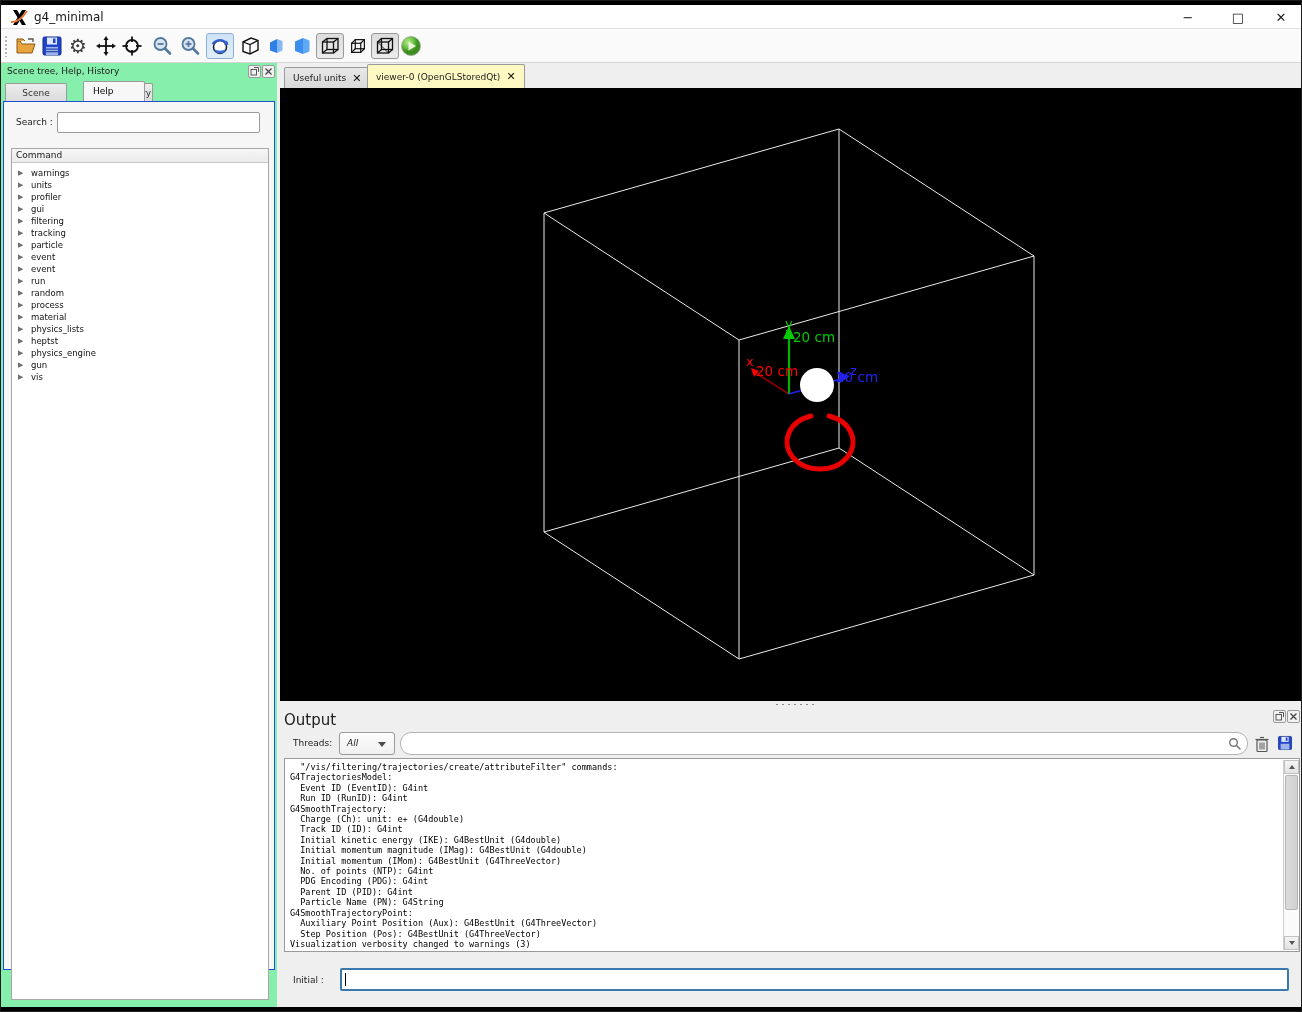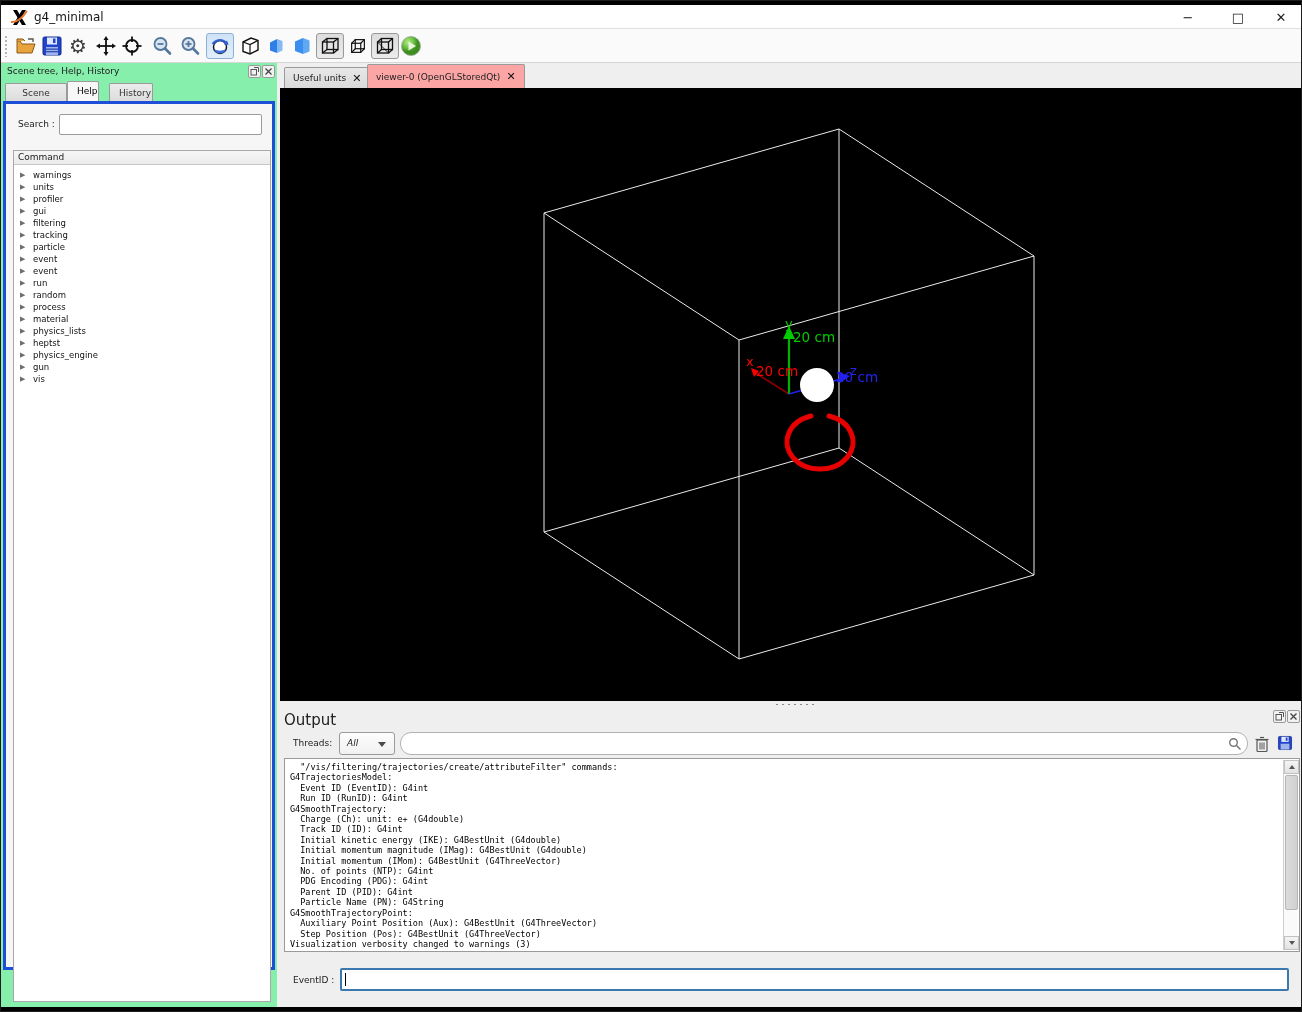--- a/index.html
+++ b/index.html
@@ -25,35 +25,35 @@
   .tb-btn.pressed{border:1px solid #999;background:linear-gradient(#dddddd,#ebebeb);}
   .tb-btn.pressed-blue{border:1px solid #8ab0d8;background:linear-gradient(#cfe2f6,#e2eefb);}
   
   .left-dock{left:0;top:62px;width:276px;height:944px;background:#86efac;}
   .dock-title{position:absolute;left:6px;top:3px;font-size:9px;color:#202020;}
   .dock-mini-btn{position:absolute;top:2px;width:13px;height:13px;border:1px solid #9a9a9a;background:#f2f2f2;border-radius:2px;display:flex;align-items:center;justify-content:center;}
   .tabbar{position:absolute;left:4px;top:18px;height:20px;}
   .tab{position:absolute;bottom:0;height:18px;padding:0 9px;font-size:9px;line-height:18px;
        background:linear-gradient(#ececec,#dcdcdc);border:1px solid #9a9a9a;border-bottom:none;border-radius:2px 2px 0 0;color:#333;}
   .tab.active{height:20px;background:#f7f7f7;color:#000;z-index:2;}
-  .pane{position:absolute;left:2px;top:38px;width:272px;height:869px;border:3px solid #1d4ed8;background:#f6f6f6;}
+  .pane{position:absolute;left:2px;top:38px;width:272px;height:869px;border:1px solid #1d4ed8;background:#f6f6f6;}
   .search-label{position:absolute;left:12px;top:15px;font-size:9px;color:#222;}
   .search-input{position:absolute;left:53px;top:10px;width:203px;height:21px;border:1px solid #9a9a9a;border-radius:2px;background:#fff;font-size:9px;padding:0 4px;outline:none;}
   .tree-box{position:absolute;left:7px;top:46px;width:258px;height:852px;border:1px solid #a8a8a8;background:#ffffff;}
   .tree-header{height:14px;background:linear-gradient(#f6f6f6,#ebebeb);border-bottom:1px solid #c8c8c8;font-size:9px;padding:1px 0 0 4px;color:#1a1a1a;}
   .tree-item{position:relative;height:12px;font-size:8.5px;line-height:12px;color:#111;}
   .tree-item .tri{position:absolute;left:6px;top:0;font-size:7px;color:#6f6f6f;line-height:12px;}
   .tree-item .lbl{position:absolute;left:19px;top:0;line-height:12px;}
   .tree-list{padding-top:4px;}
   
   .viewer-tabbar{left:277px;top:62px;width:1025px;height:25px;background:#efefef;}
   .vtab{position:absolute;bottom:0;font-size:9px;border:1px solid #9a9a9a;border-bottom:none;border-radius:2px 2px 0 0;
         background:linear-gradient(#e8e8e8,#d9d9d9);display:flex;align-items:center;gap:6px;padding:0 8px;color:#222;}
   .vtab .x{font-weight:bold;font-size:11px;color:#111;}
-  .vtab.active{background:#fca5a5;z-index:2;}
+  .vtab.active{background:#fef9c3;z-index:2;}
   .viewport{left:279px;top:87px;width:1022px;height:613px;background:#000;}
   
   .hsplit{left:277px;top:700px;width:1025px;height:7px;background:#efefef;}
   .hsplit .dots{position:absolute;left:496px;top:2px;width:40px;height:3px;
      background-image:radial-gradient(#8a8a8a 0.8px, transparent 1px);background-size:6px 3px;}
   
   .output-dock{left:277px;top:707px;width:1025px;height:299px;background:#efefef;}
   .out-title{position:absolute;left:6px;top:3px;font-size:15px;color:#202020;}
   .threads-label{position:absolute;left:15px;top:30px;font-size:9px;color:#222;}
   .combo{position:absolute;left:61px;top:24px;width:56px;height:23px;border:1px solid #9a9a9a;border-radius:3px;background:linear-gradient(#fdfdfd,#f1f1f1);font-size:9px;}
@@ -244,21 +244,21 @@
       </svg>
     </div>
     <div class="dock-mini-btn" style="left:261px">
       <svg width="9" height="9" viewBox="0 0 9 9">
         <path d="M1.5 1.5 L7.5 7.5 M7.5 1.5 L1.5 7.5" stroke="#444" stroke-width="1.3"></path>
       </svg>
     </div>
 
     <div class="tabbar">
       <div class="tab" style="left:0;width:62px;text-align:center">Scene tree</div>
-      <div class="tab active" style="left:62px;width:32px;text-align:left">Help</div>
+      <div class="tab active" style="left:78px;width:62px;text-align:left">Help</div>
       <div class="tab" style="left:104px;width:44px;text-align:center">History</div>
     </div>
 
     <div class="pane">
       <span class="search-label">Search :</span>
       <input class="search-input" value="" style="">
 
       <div class="tree-box">
         <div class="tree-header">Command</div>
         <div class="tree-list">
@@ -455,20 +455,20 @@
         <div class="btn" style="top:0">
             <div class="tri-up"></div>
           </div>
         <div class="thumb"></div>
         <div class="btn" style="bottom:0">
             <div class="tri-dn"></div>
           </div>
       </div>
     </div>
 
-    <span class="session-label">EventID :</span>
+    <span class="session-label">Initial :</span>
     <div class="session-input">
       <div class="caret"></div>
     </div>
   </div>
 
   <div class="abs bottom-strip"></div>
 </div>
 
 </body></html>

